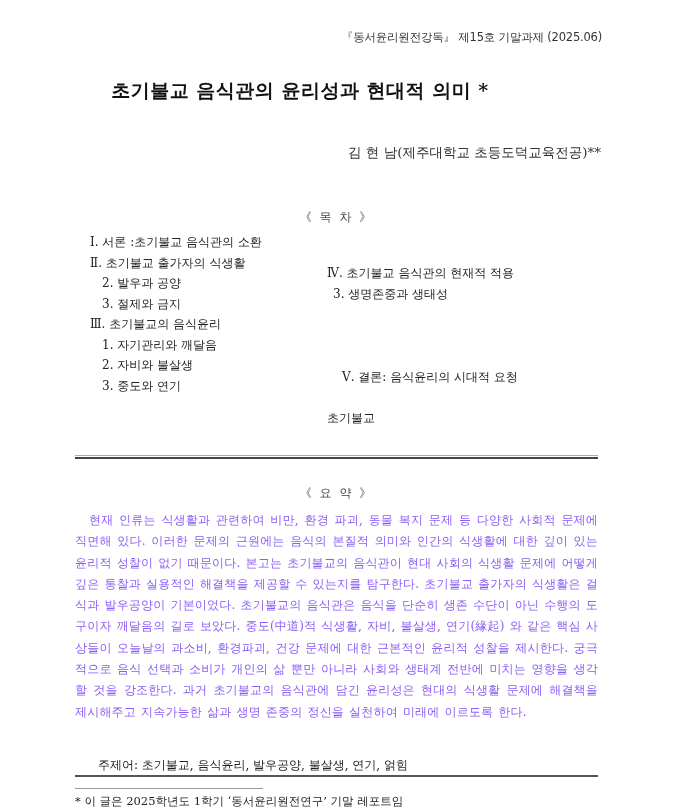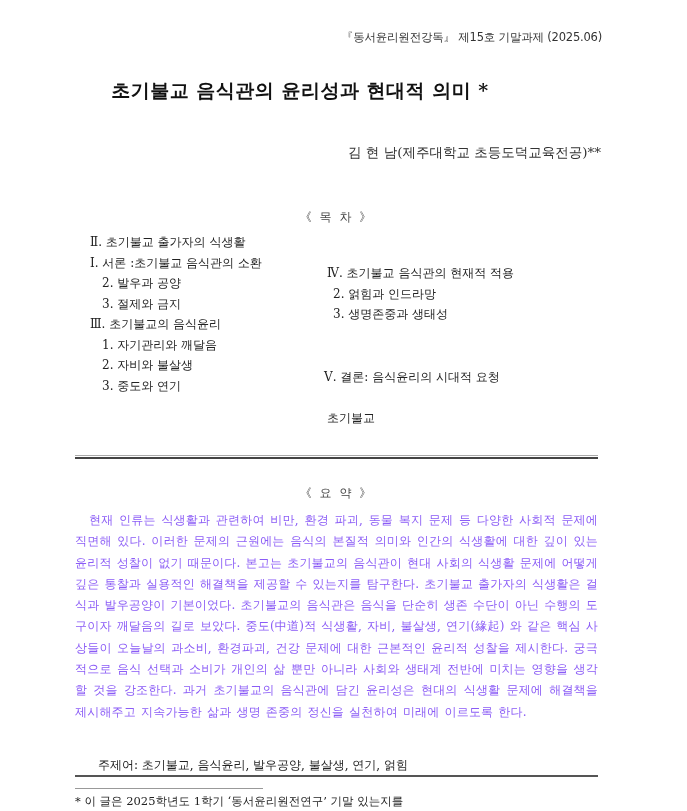--- a/index.html
+++ b/index.html
@@ -81,21 +81,21 @@
     .toc-col {
       font-size: 12px;
       color: #222;
       line-height: 20.5px;
     }
     .toc-col .item { white-space: nowrap; }
     .toc-col .lvl1 { padding-left: 0; }
     .toc-col .lvl2 { padding-left: 12px; }
     .toc-left { top: 232px; left: 90px; }
     .toc-right-a { top: 263px; left: 327px; }
-    .toc-right-b { top: 367px; left: 324px; }
+    .toc-right-b { top: 367px; left: 342px; }
     .toc-right-c { top: 408px; left: 327px; }
 
     .abstract {
       top: 510px;
       left: 75px;
       width: 523px;
       font-size: 12px;
       line-height: 21.3px;
       text-align: justify;
       text-indent: 14px;
@@ -142,45 +142,44 @@
 
 <div class="abs author">김 현 남(제주대학교 초등도덕교육전공)**</div>
 
 <div class="abs section-divider" style="top:207px;">
   <div class="rule"></div>
   <span class="label">《 목 차 》</span>
   <div class="rule"></div>
 </div>
 
 <div class="abs toc-col toc-left">
+  <div class="item lvl1">Ⅰ. 서론 :초기불교 음식관의 소환</div>
   <div class="item lvl1">Ⅱ. 초기불교 출가자의 식생활</div>
-  <div class="item lvl1">Ⅰ. 서론 :초기불교 음식관의 소환</div>
   <div class="item lvl2">2. 발우과 공양</div>
   <div class="item lvl2">3. 절제와 금지</div>
   <div class="item lvl1">Ⅲ. 초기불교의 음식윤리</div>
   <div class="item lvl2">1. 자기관리와 깨달음</div>
   <div class="item lvl2">2. 자비와 불살생</div>
   <div class="item lvl2">3. 중도와 연기</div>
 </div>
 
 <div class="abs toc-col toc-right-a">
   <div class="item lvl1">Ⅳ. 초기불교 음식관의 현재적 적용</div>
-  <div class="item lvl2" style="padding-left:6px;">2. 얽힘과 인드라망</div>
   <div class="item lvl2" style="padding-left:6px;">3. 생명존중과 생태성</div>
 </div>
 <div class="abs toc-col toc-right-b">Ⅴ. 결론: 음식윤리의 시대적 요청</div>
 <div class="abs toc-col toc-right-c">초기불교</div>
 
 <div class="abs double-rule" style="top:455px;"></div>
 
 <div class="abs section-divider" style="top:483px;">
   <div class="rule"></div>
   <span class="label">《 요 약 》</span>
   <div class="rule"></div>
 </div>
 
 <div class="abs abstract">현재 인류는 식생활과 관련하여 비만, 환경 파괴, 동물 복지 문제 등 다양한 사회적 문제에 직면해 있다. 이러한 문제의 근원에는 음식의 본질적 의미와 인간의 식생활에 대한 깊이 있는 윤리적 성찰이 없기 때문이다. 본고는 초기불교의 음식관이 현대 사회의 식생활 문제에 어떻게 깊은 통찰과 실용적인 해결책을 제공할 수 있는지를 탐구한다. 초기불교 출가자의 식생활은 걸식과 발우공양이 기본이었다. 초기불교의 음식관은 음식을 단순히 생존 수단이 아닌 수행의 도구이자 깨달음의 길로 보았다. 중도(中道)적 식생활, 자비, 불살생, 연기(緣起) 와 같은 핵심 사상들이 오늘날의 과소비, 환경파괴, 건강 문제에 대한 근본적인 윤리적 성찰을 제시한다. 궁극적으로 음식 선택과 소비가 개인의 삶 뿐만 아니라 사회와 생태계 전반에 미치는 영향을 생각할 것을 강조한다. 과거 초기불교의 음식관에 담긴 윤리성은 현대의 식생활 문제에 해결책을 제시해주고 지속가능한 삶과 생명 존중의 정신을 실천하여 미래에 이르도록 한다.</div>
 
 <div class="abs keywords">주제어: 초기불교, 음식윤리, 발우공양, 불살생, 연기, 얽힘</div>
 <div class="abs keywords-rule"></div>
 
 <div class="abs footnote-rule"></div>
-<div class="abs footnote">* 이 글은 2025학년도 1학기 ‘동서윤리원전연구’ 기말 있는지를</div>
+<div class="abs footnote">* 이 글은 2025학년도 1학기 ‘동서윤리원전연구’ 기말 레포트임</div>
 
 </body></html>

